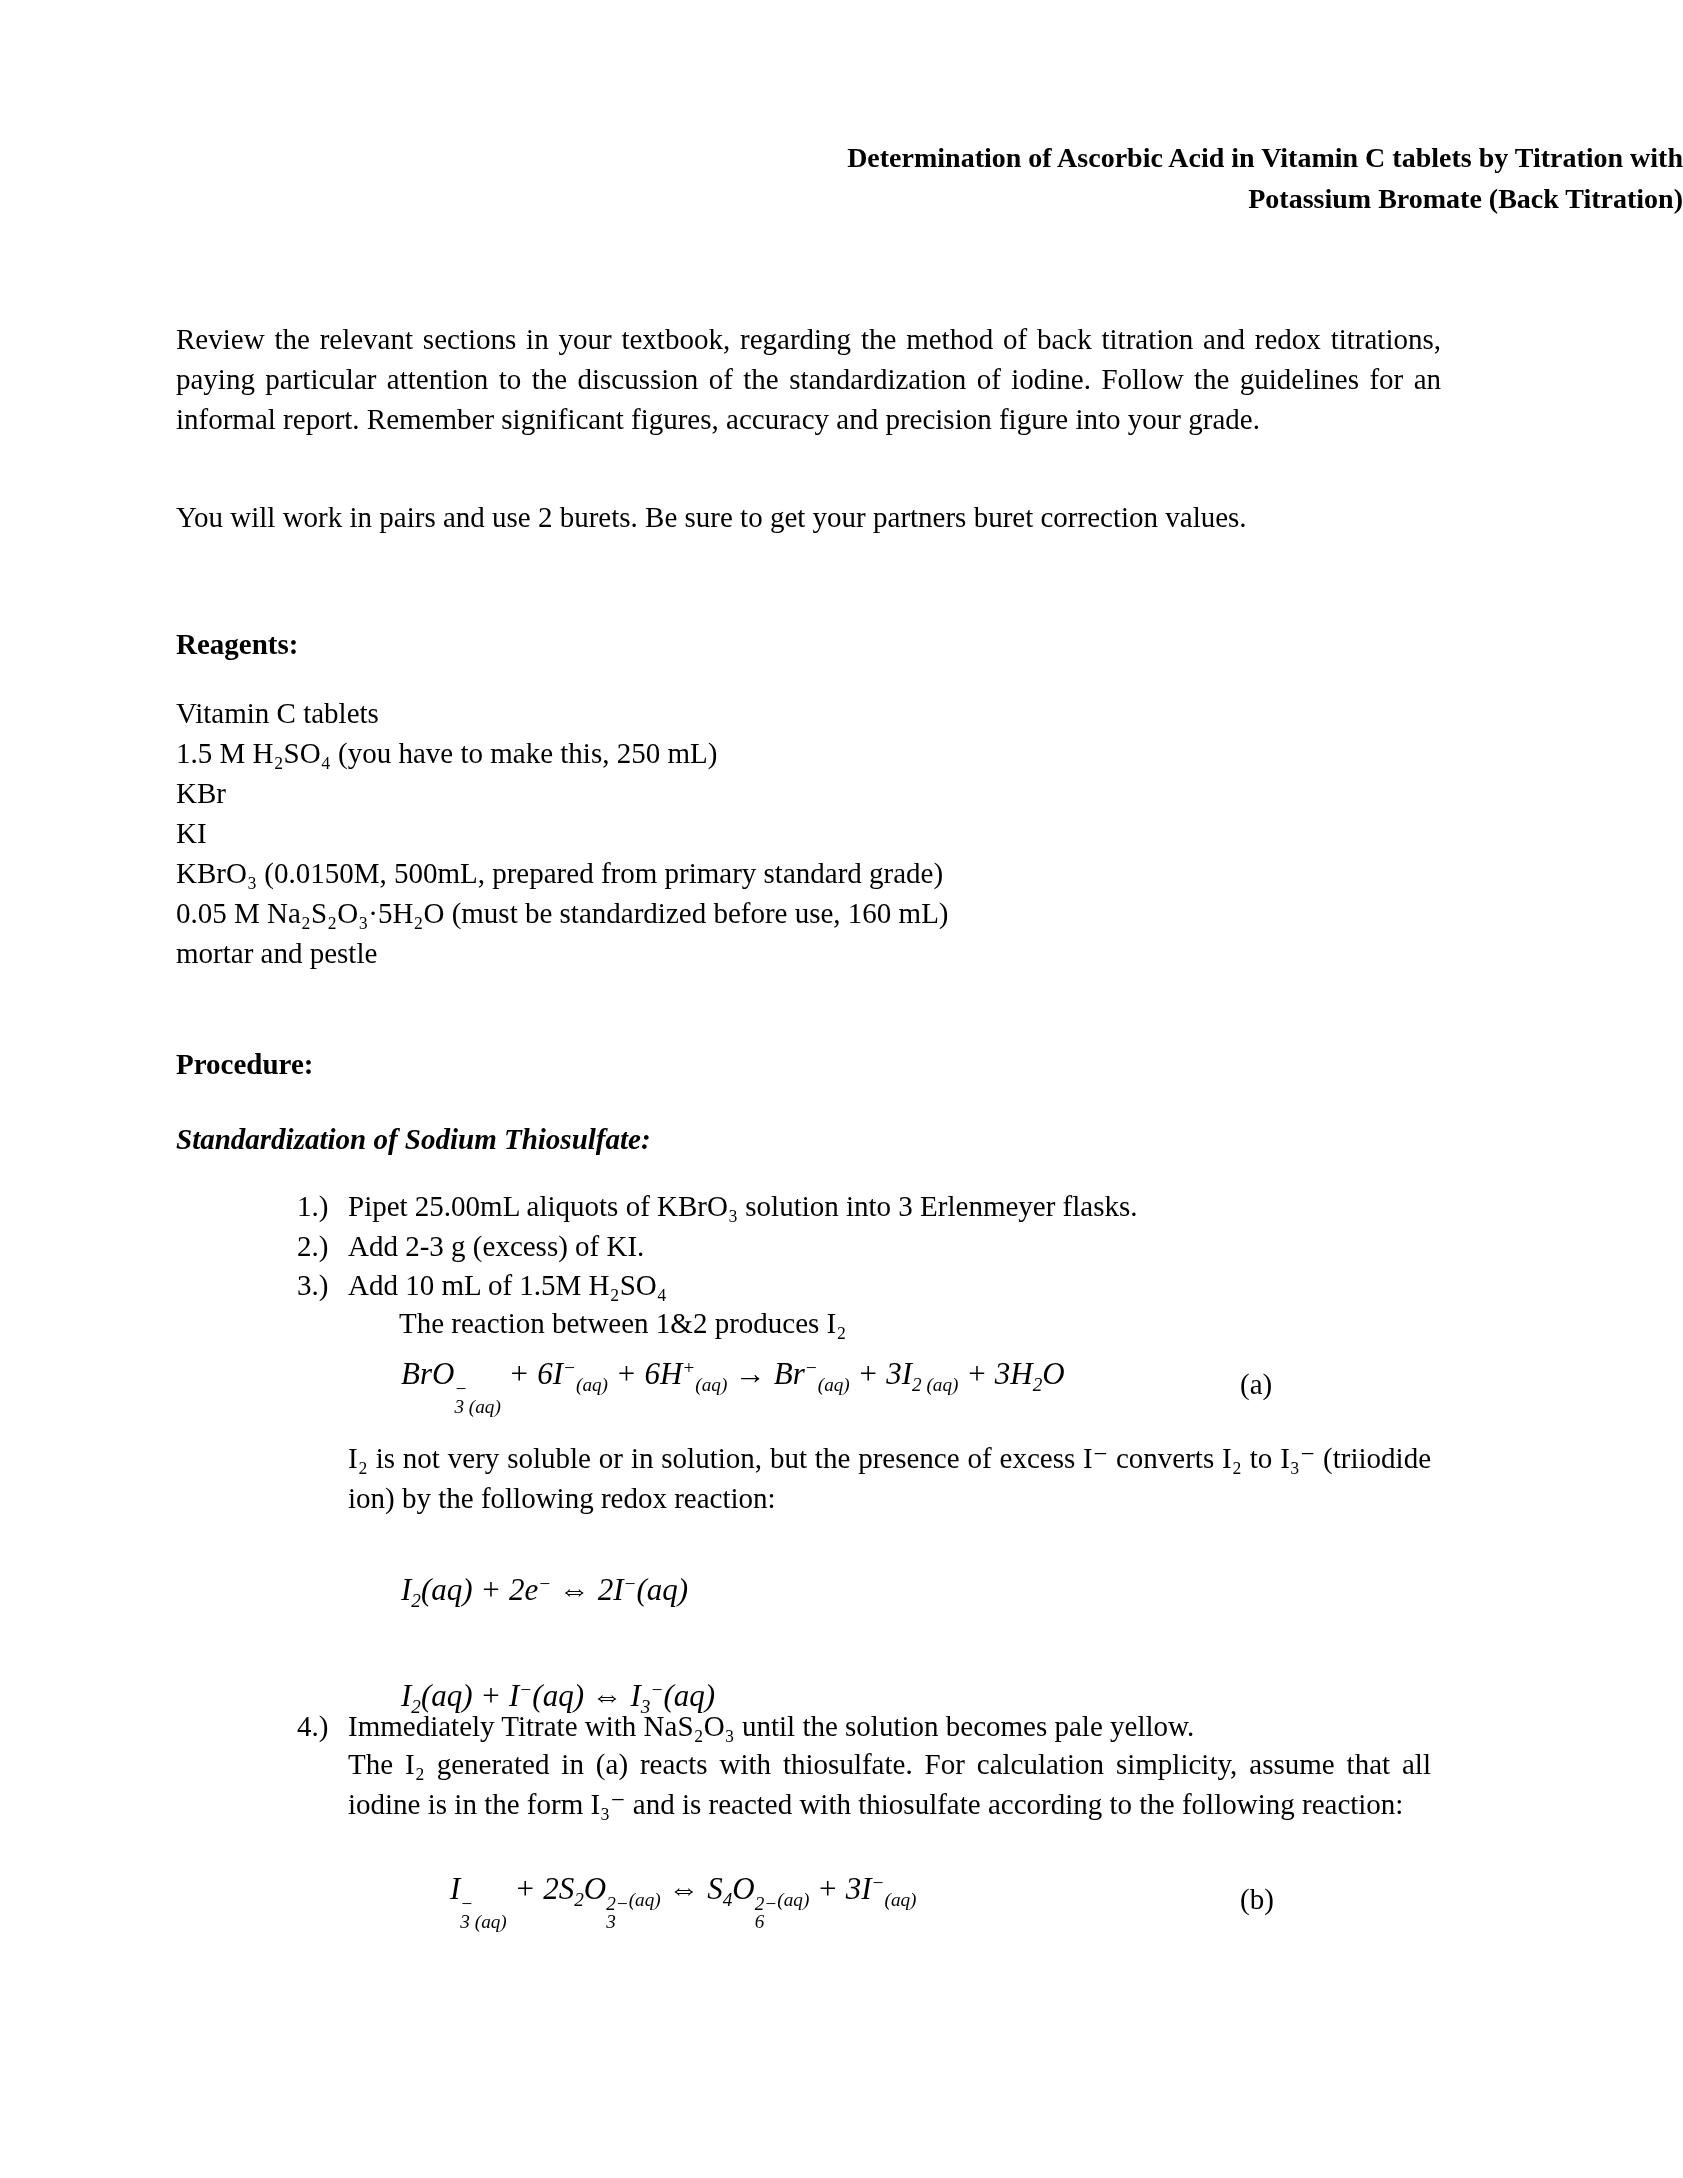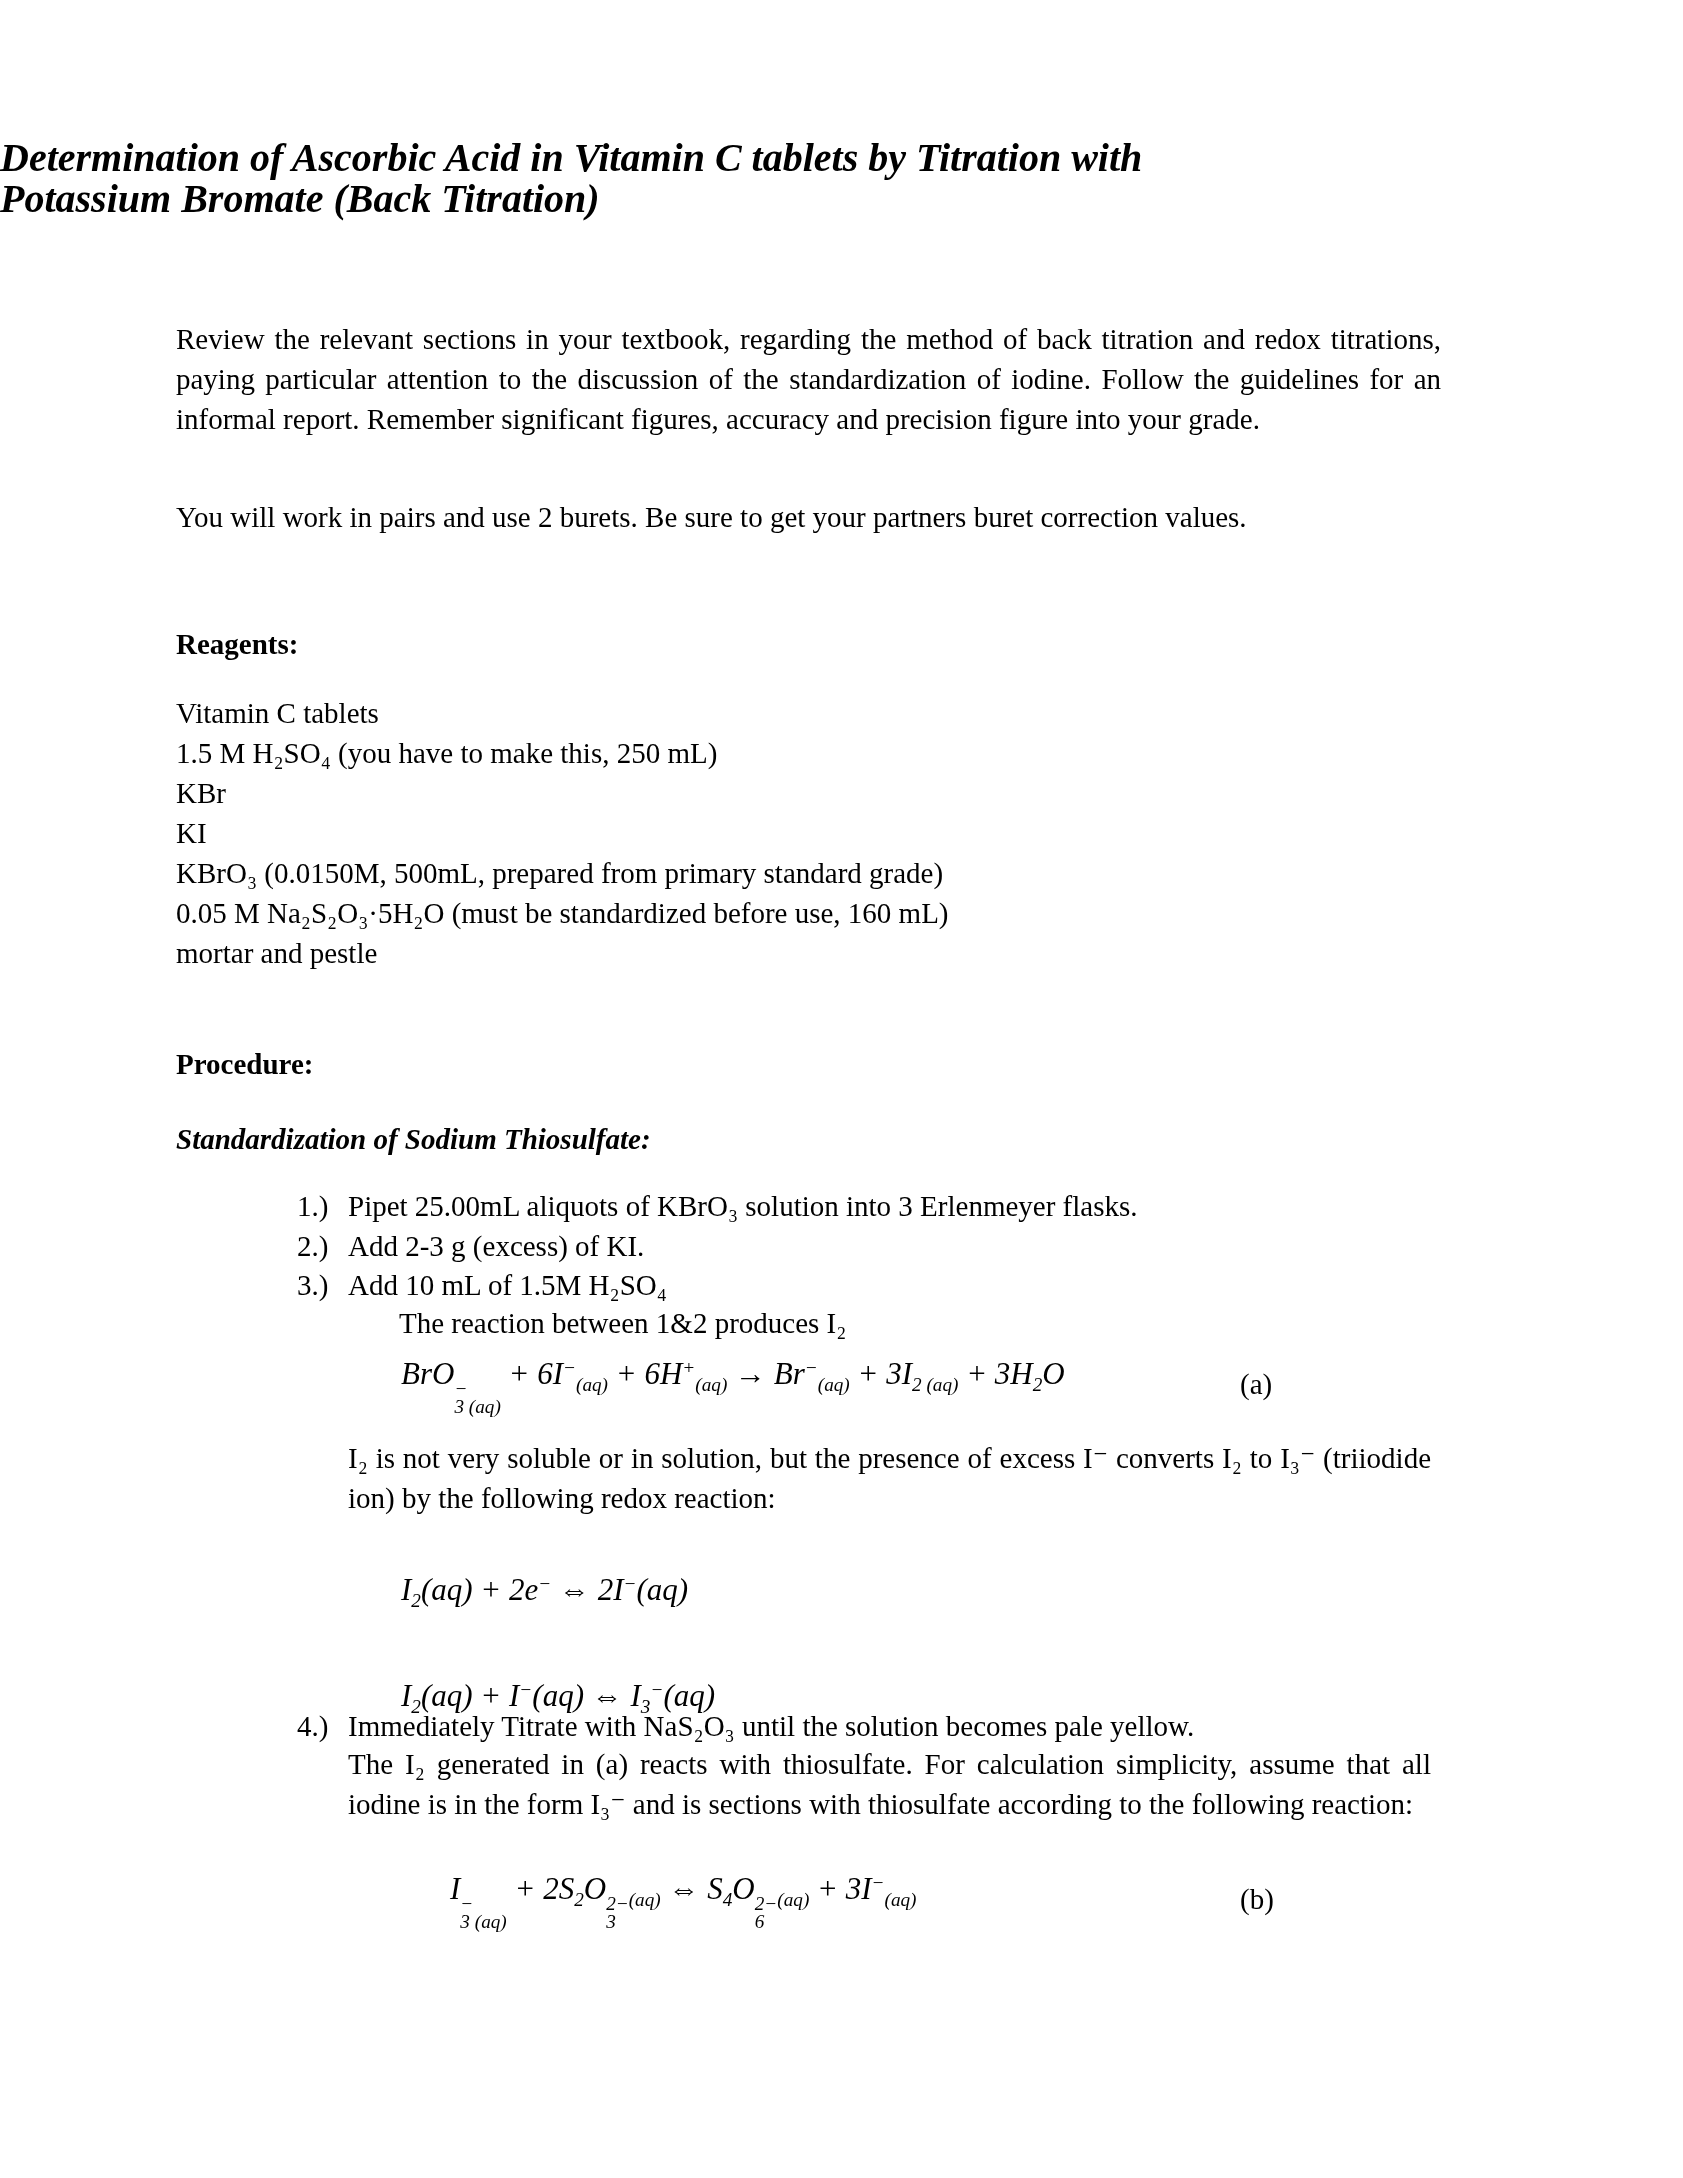--- a/index.html
+++ b/index.html
@@ -16,24 +16,23 @@
     font-family: "Liberation Serif", "DejaVu Serif", serif;
     font-size: 29px;
     line-height: 40px;
     overflow: hidden;
   }
   .abs { position: absolute; margin: 0; }
   .doc-title {
     top: 137px;
     left: 0;
     width: 100%;
-    text-align: left;
+    text-align: right;
     font-weight: bold;
-    font-style: italic;
-    font-size: 40px;
+    font-size: 28px;
     line-height: 41px;
   }
   .para {
     left: 176px;
     width: 1265px;
     text-align: justify;
   }
   .para-narrow {
     left: 348px;
     width: 1083px;
@@ -122,19 +121,19 @@
 
   <p class="abs para-narrow" style="top:1438px">I₂ is not very soluble or in solution, but the presence of excess I⁻ converts I₂ to I₃⁻ (triiodide ion) by the following redox reaction:</p>
 
   <div class="abs equation" style="top:1562px; left:401px"><span class="eq-n">I</span><span class="eq-sub">2</span><span class="eq-n">(aq) + 2</span><span class="eq-n">e</span><span class="eq-sup">−</span><span class="eq-n"> ⇔ 2</span><span class="eq-n">I</span><span class="eq-sup">−</span><span class="eq-n">(aq)</span></div>
   <div class="abs equation" style="top:1668px; left:401px"><span class="eq-n">I</span><span class="eq-sub">2</span><span class="eq-n">(aq) + </span><span class="eq-n">I</span><span class="eq-sup">−</span><span class="eq-n">(aq) ⇔ </span><span class="eq-n">I</span><span class="eq-sub">3</span><span class="eq-sup">−</span><span class="eq-n">(aq)</span></div>
 
   <div class="abs step-row" style="top:1706px">
     <span class="step-num">4.)</span><span>Immediately Titrate with NaS₂O₃ until the solution becomes pale yellow.</span>
   </div>
 
-  <p class="abs para-narrow" style="top:1744px">The I₂ generated in (a) reacts with thiosulfate.  For calculation simplicity, assume that all iodine is in the form I₃⁻ and is sections with thiosulfate according to the following reaction:</p>
+  <p class="abs para-narrow" style="top:1744px">The I₂ generated in (a) reacts with thiosulfate.  For calculation simplicity, assume that all iodine is in the form I₃⁻ and is reacted with thiosulfate according to the following reaction:</p>
 
   <div class="abs equation" style="top:1861px; left:450px"><span class="eq-n">I</span><span class="eq-stack"><span>−</span><span>3 (aq)</span></span><span class="eq-n"> + 2</span><span class="eq-n">S</span><span class="eq-sub">2</span><span class="eq-n">O</span><span class="eq-stack"><span>2−</span><span>3</span></span><span class="eq-sub">(aq)</span><span class="eq-n"> ⇔ </span><span class="eq-n">S</span><span class="eq-sub">4</span><span class="eq-n">O</span><span class="eq-stack"><span>2−</span><span>6</span></span><span class="eq-sub">(aq)</span><span class="eq-n"> + 3</span><span class="eq-n">I</span><span class="eq-sup">−</span><span class="eq-sub">(aq)</span></div>
   <div class="abs eq-label" style="top:1879px; left:1240px">(b)</div>
 
 </div>
 
 
 </body></html>

